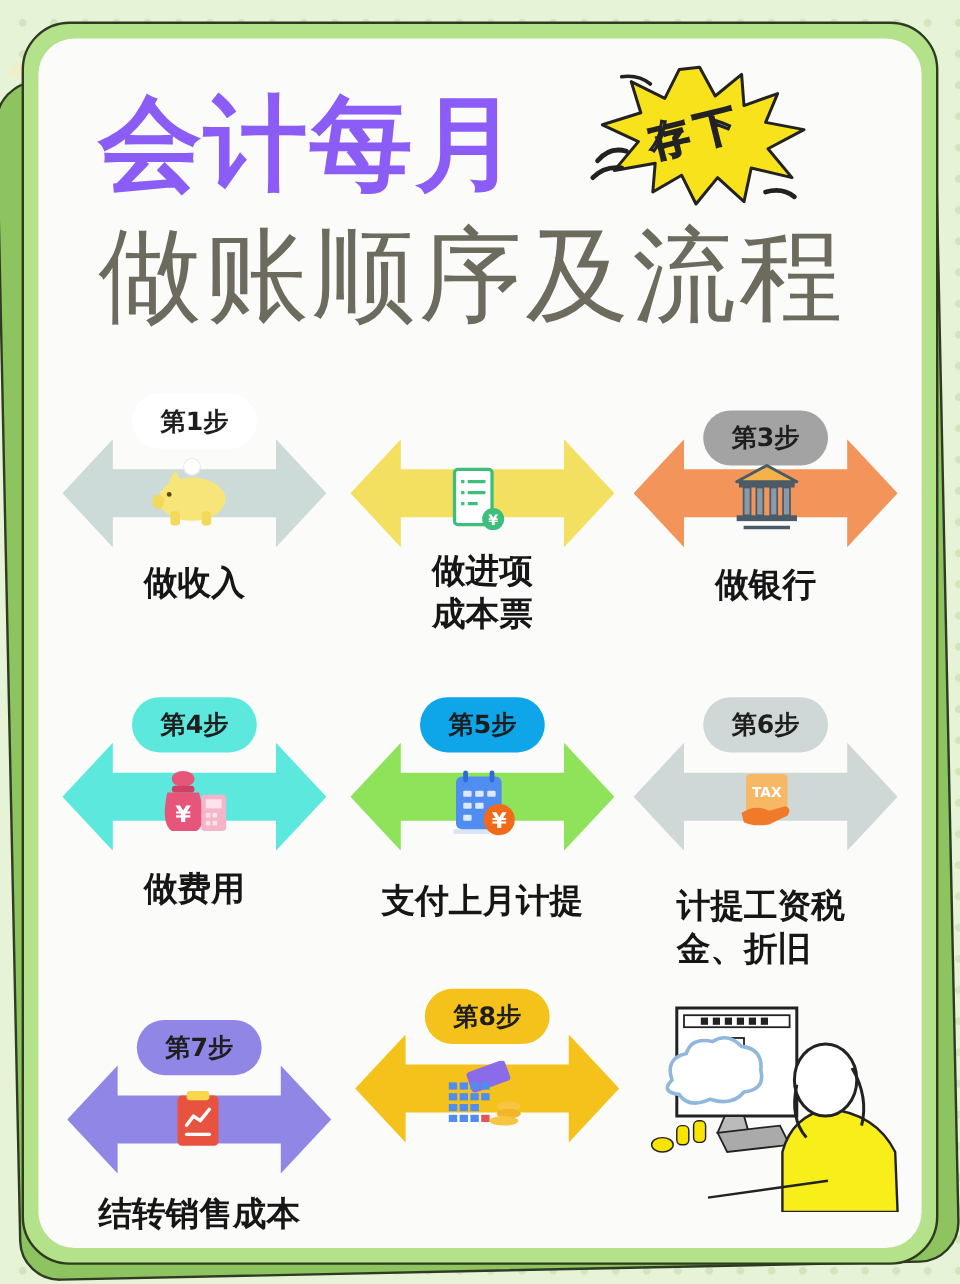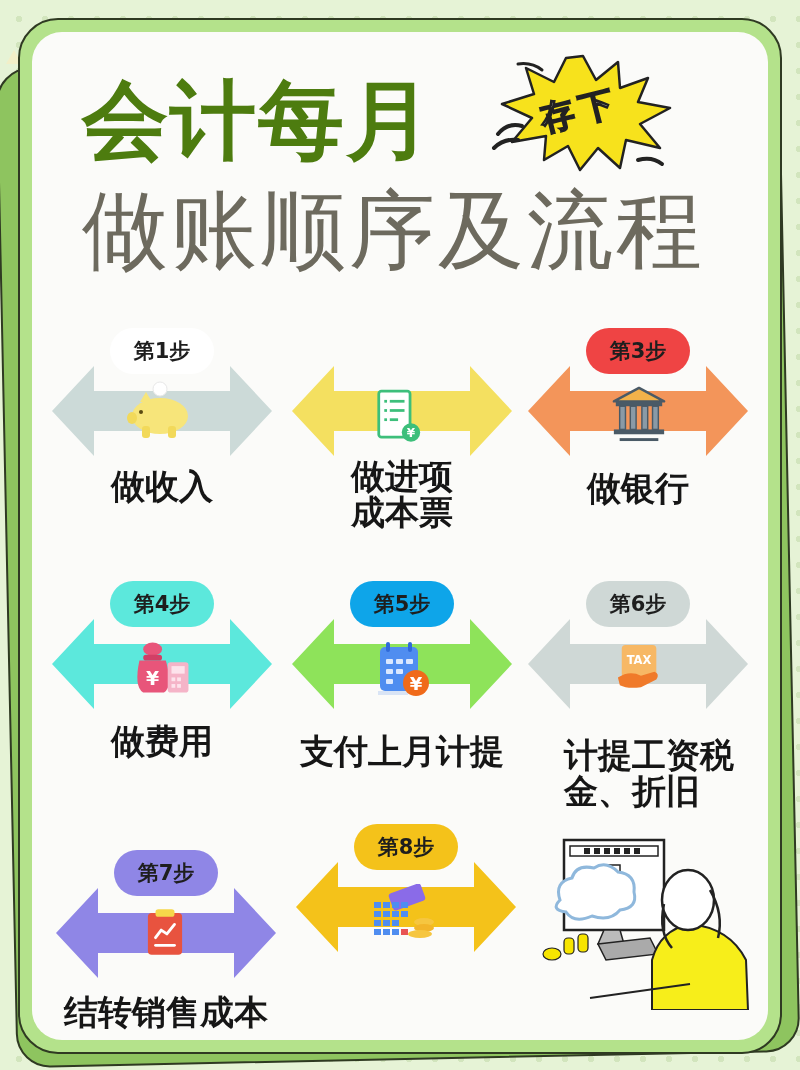--- a/index.html
+++ b/index.html
@@ -25,21 +25,21 @@
   .frame {
     position: absolute; left: 18px; top: 18px; width: 764px; height: 1036px;
     background: #b4e28b; border: 2px solid #2f3a22; border-radius: 40px;
   }
   .card {
     position: absolute; left: 32px; top: 32px; width: 736px; height: 1008px;
     background: #fbfbf9; border-radius: 30px;
   }
   .title1 {
     position: absolute; left: 82px; top: 70px;
-    font-size: 86px; font-weight: bold; color: #4d7c0f; letter-spacing: 2px;
+    font-size: 86px; font-weight: bold; color: #8b5cf6; letter-spacing: 2px;
     line-height: 100px;
   }
   .title2 {
     position: absolute; left: 82px; top: 180px;
     font-size: 86px; font-weight: normal; color: #6d6a5e; letter-spacing: 3px;
     line-height: 100px;
   }
   .burst { position: absolute; left: 488px; top: 52px; width: 190px; height: 120px; }
   .burst-text {
     position: absolute; left: 540px; top: 88px; transform: rotate(-14deg);
@@ -49,21 +49,21 @@
 
   .step { position: absolute; width: 220px; }
   .arrow { position: absolute; left: 0; width: 220px; height: 90px; }
   .pill {
     position: absolute; width: 104px; height: 46px; border-radius: 23px;
     display: flex; align-items: center; justify-content: center;
     font-size: 21px; font-weight: bold; color: #1e1e1e;
   }
   .icon { position: absolute; }
   .label {
-    position: absolute; text-align: center; font-size: 34px; font-weight: bold;
+    position: absolute; text-align: center; font-size: 28px; font-weight: bold;
     color: #161616; line-height: 36px; white-space: nowrap;
   }
   .scene { position: absolute; left: 540px; top: 830px; width: 220px; height: 180px; }
 </style>
 </head>
 <body>
 
 <div class="back-card"></div>
 <div class="ribbon"></div>
 <div class="frame"></div>
@@ -115,21 +115,21 @@
   <div class="label" style="left:0; width:220px; top:136px;">
     <div>做进项</div>
     <div>成本票</div>
   </div>
 </div>
 
 <div class="step" style="left:528px; top:322px; height:190px;">
   <svg class="arrow" viewBox="0 0 220 90" style="top:44px;">
     <polygon points="0,45 42,0 42,25 178,25 178,0 220,45 178,90 178,65 42,65 42,90" fill="#f3955a"></polygon>
   </svg>
-  <div class="pill" style="left:58px; top:6px; background:#ef4444;">第3步</div>
+  <div class="pill" style="left:58px; top:20px; background:#a3a3a3;">第3步</div>
   <svg class="icon" viewBox="0 0 60 60" style="left:82px; top:62px; width:58px; height:58px;">
     <polygon points="30,4 56,18 4,18" fill="#f3b24a" stroke="#4a5a66" stroke-width="2.5" stroke-linejoin="round"></polygon>
     <rect x="6" y="18" width="48" height="5" fill="#4a5a66"></rect>
     <rect x="10" y="23" width="6" height="24" fill="#8a9aa6" stroke="#4a5a66" stroke-width="1.5"></rect>
     <rect x="21" y="23" width="6" height="24" fill="#8a9aa6" stroke="#4a5a66" stroke-width="1.5"></rect>
     <rect x="33" y="23" width="6" height="24" fill="#8a9aa6" stroke="#4a5a66" stroke-width="1.5"></rect>
     <rect x="44" y="23" width="6" height="24" fill="#8a9aa6" stroke="#4a5a66" stroke-width="1.5"></rect>
     <rect x="4" y="47" width="52" height="5" fill="#4a5a66"></rect>
     <rect x="10" y="56" width="40" height="3" fill="#4a5a66"></rect>
   </svg>

